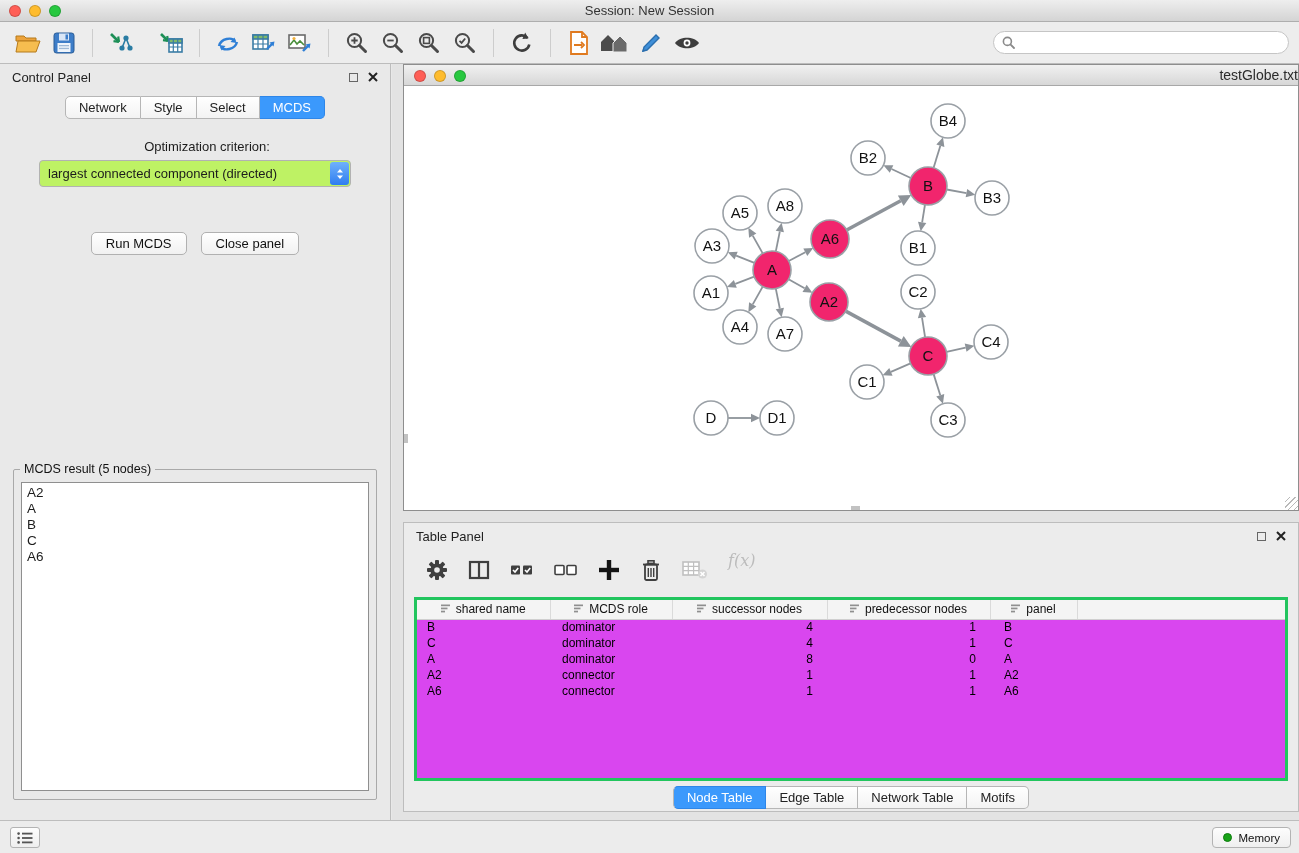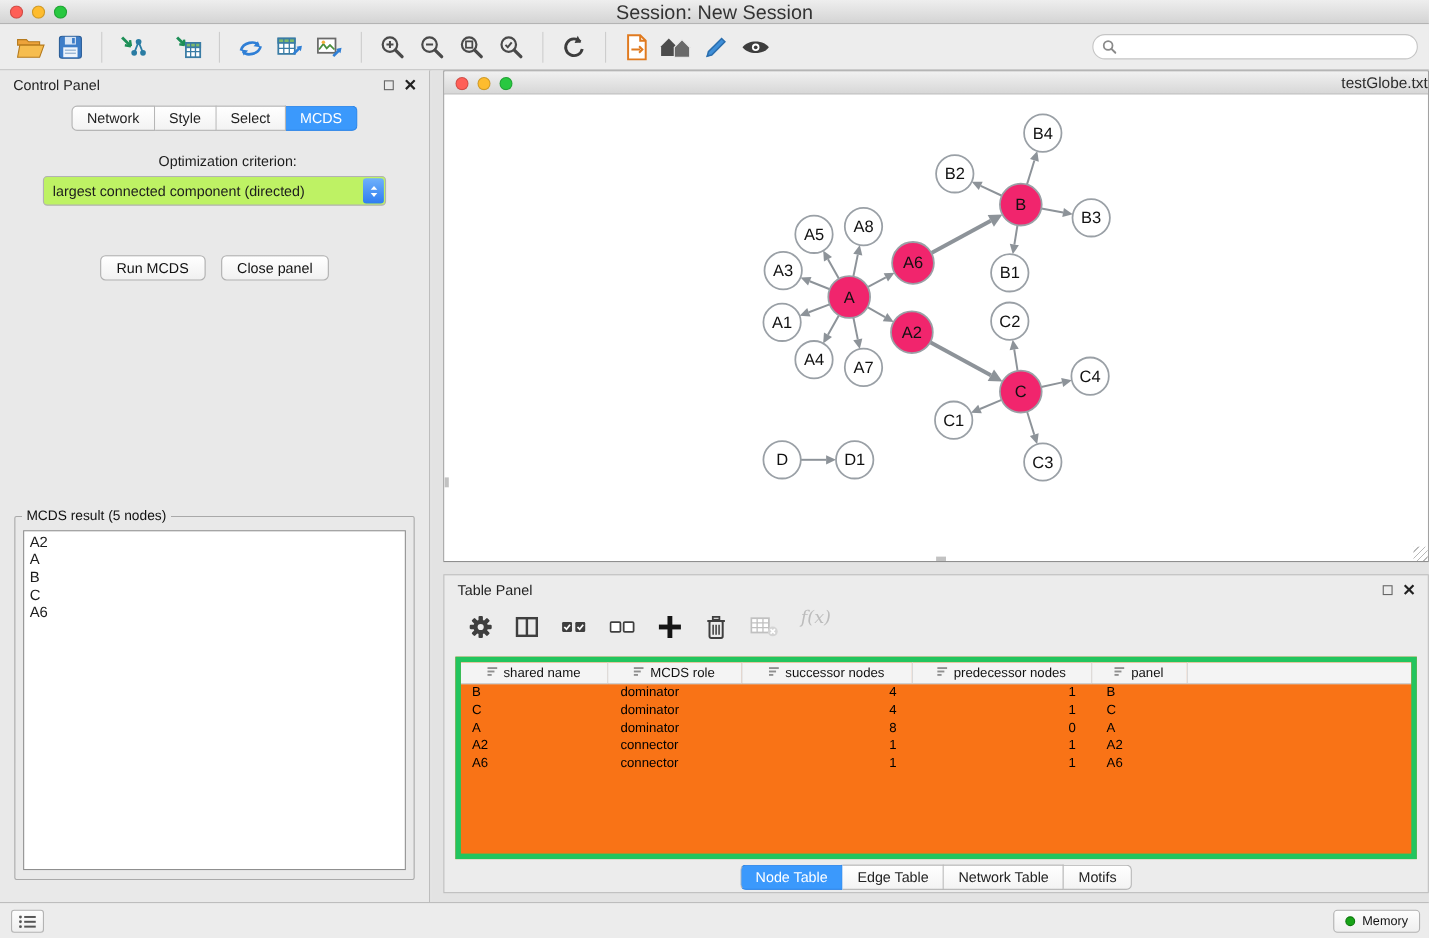--- a/index.html
+++ b/index.html
@@ -5,21 +5,21 @@
   * { margin:0; padding:0; box-sizing:border-box; }
   html,body { width:1299px; height:853px; overflow:hidden; }
   body { font-family:"Liberation Sans", sans-serif; background:#e8e8e8; position:relative; color:#1c1c1c; }
 
   .app { position:absolute; inset:0; }
 
   
   .titlebar { position:absolute; top:0; left:0; right:0; height:22px;
     background:linear-gradient(#eeeeee,#d4d4d4); border-bottom:1px solid #aeaeae; }
   .titlebar .title { position:absolute; left:0; right:0; top:0; height:22px; line-height:22px;
-    text-align:center; font-size:18px; color:#333; }
+    text-align:center; font-size:13px; color:#333; }
   .lights { position:absolute; left:9px; top:5px; display:flex; gap:8px; }
   .light { width:12px; height:12px; border-radius:50%; border:1px solid rgba(0,0,0,.18); }
   .light.red { background:#ff5f57; } .light.yellow { background:#febc2e; } .light.green { background:#28c840; }
 
   
   .toolbar { position:absolute; top:22px; left:0; right:0; height:42px; background:#ededed;
     border-bottom:1px solid #bcbcbc; display:flex; align-items:center; padding:0 10px; }
   .tbtn { width:36px; height:36px; display:flex; align-items:center; justify-content:center; border-radius:4px; }
   .tsep { width:1px; height:28px; background:#cdcdcd; margin:0 10px; }
   .gapw { width:14px; }
@@ -74,22 +74,22 @@
   .resize-corner { position:absolute; right:0; bottom:0; width:13px; height:13px;
     background:repeating-linear-gradient(135deg, transparent 0 3px, #b9b9b9 3px 4px); }
 
   
   .table-panel { position:absolute; left:403px; top:522px; width:896px; height:290px;
     background:#ececec; border:1px solid #bdbdbd; }
   .tp-toolbar { position:absolute; top:28px; left:10px; right:10px; height:38px;
     display:flex; gap:20px; padding-left:12px; }
   .tp-icon { display:flex; align-items:center; justify-content:center; }
   .fx { font-family:"DejaVu Serif", serif; font-style:italic; font-size:16px; color:#bcbcbc; }
-  .table-wrap { position:absolute; left:10px; right:10px; top:74px; bottom:30px; background:#f97316;
-    border:5px solid #22c55e; overflow:hidden; }
+  .table-wrap { position:absolute; left:10px; right:10px; top:74px; bottom:30px; background:#d946ef;
+    border:3px solid #22c55e; overflow:hidden; }
   table.nodetable { border-collapse:collapse; width:100%; table-layout:fixed; }
   table.nodetable th { height:19px; background:#f4f4f4; border-bottom:1px solid #cfcfcf;
     border-left:1px solid #dadada; font-weight:normal; font-size:12px; color:#111; }
   table.nodetable th:first-child { border-left:none; }
   .thinner { display:flex; align-items:center; justify-content:center; gap:5px; }
   table.nodetable td { font-size:12px; height:16px; white-space:nowrap; color:#000; }
   td.col0 { padding-left:10px; } td.col1 { padding-left:12px; }
   td.col2 { text-align:right; padding-right:14px; } td.col3 { text-align:right; padding-right:14px; }
   td.col4 { padding-left:14px; }
   .table-tabs { position:absolute; bottom:2px; left:0; right:0; display:flex; justify-content:center; }

